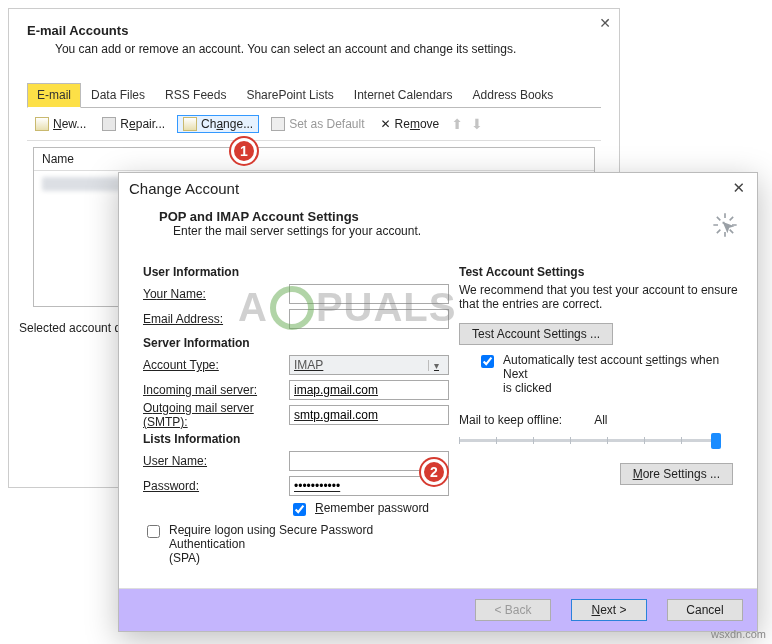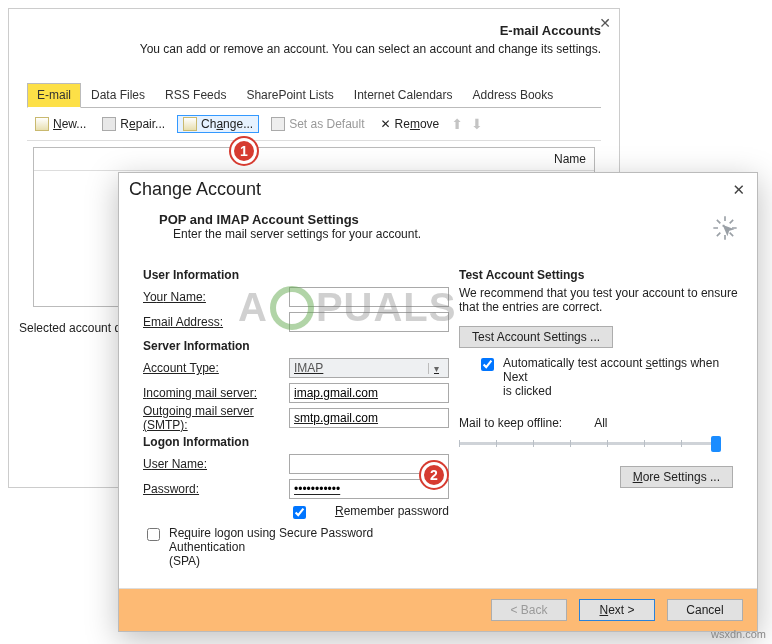--- a/index.html
+++ b/index.html
@@ -1,21 +1,21 @@
 <!DOCTYPE html>
 <html><head>
 <meta charset="utf-8">
 <style>
 * { box-sizing: border-box; font-family: "Segoe UI", Tahoma, sans-serif; }
 body { margin: 0; background: #fff; width: 772px; height: 644px; position: relative; overflow: hidden; font-size: 12px; color: #222; }
 
 
 .win-back { position: absolute; left: 8px; top: 8px; width: 612px; height: 480px; background: #fff; border: 1px solid #ccc; }
 .win-back .close { position: absolute; right: 8px; top: 6px; font-size: 14px; color: #555; cursor: default; }
-.back-pad { padding: 14px 18px 0 18px; text-align: right; }
+.back-pad { padding: 14px 18px 0 18px; }
 .back-h { font-weight: 600; font-size: 13px; }
 .back-sub { padding: 4px 0 18px 28px; }
 
 
 .tabs { display: flex; border-bottom: 1px solid #bbb; margin-top: 8px; }
 .tab { padding: 4px 9px 5px 9px; font-size: 12px; color: #333; border: 1px solid transparent; border-bottom: none; position: relative; top: 1px; cursor: default; }
 .tab.active { background: #fde047; border-color: #bbb; border-bottom: 1px solid #fff; }
 
 
 .toolbar { display: flex; align-items: center; gap: 8px; padding: 7px 4px 7px 4px; border-bottom: 1px solid #ddd; }
@@ -27,21 +27,21 @@
 
 .list { border: 1px solid #bbb; margin: 6px 6px; height: 160px; background: #fff; }
 .list-head { background: #fff; padding: 4px 8px; border-bottom: 1px solid #ddd; font-size: 12px; }
 .list-row { padding: 6px 8px; }
 .list-row .blur { display:inline-block; width: 130px; height: 14px; background: #dcdfe4; filter: blur(2px); border-radius: 2px;}
 .back-status { padding: 8px 10px; }
 
 
 .win-front { position: absolute; left: 118px; top: 172px; width: 640px; height: 460px; background: #fff; border: 1px solid #bbb; box-shadow: 0 8px 30px rgba(0,0,0,.25); }
 .titlebar { display:flex; align-items:center; justify-content: space-between; padding: 6px 8px 4px 10px; }
-.titlebar .t { font-size: 18px; }
+.titlebar .t { font-size: 15px; }
 .titlebar .x { font-size: 15px; color: #444; padding: 0 4px; cursor: default;}
 .head-strip { padding: 8px 20px 10px 40px; position: relative; background: #fff; border-bottom: 1px solid #fff;}
 .head-strip .h1 { font-weight: 600; font-size: 13px; }
 .head-strip .h2 { font-size: 12px; padding-left: 14px; }
 .cursor-deco { position:absolute; right: 18px; top: 10px; color:#888;}
 .cursor-deco svg { width: 28px; height: 28px; }
 
 .body { display:flex; padding: 10px 18px 0 24px; }
 .col { flex: 1; }
 .col.left { max-width: 320px; padding-right: 10px; }
@@ -49,36 +49,36 @@
 .row { display:flex; align-items:center; margin: 3px 0; height: 22px; text-decoration: underline; }
 .lbl { width: 146px; }
 .lbl u { text-decoration: underline; }
 input[type=text], input[type=password], .combo {
   height: 20px; border: 1px solid #a9a9a9; font-size: 12px; padding: 1px 4px; background:#fff;
 }
 input[type=text], input[type=password] { width: 160px; }
 .combo { width: 160px; display:flex; align-items:center; justify-content:space-between; background:#eef0f2; color:#555;}
 .combo .dd { width:16px; text-align:center; border-left:1px solid #bcbcbc; color:#666; font-size:10px;}
 
-.chk { display:flex; align-items:flex-start; gap:6px; margin: 4px 0; font-size:12px;justify-content:space-between;}
+.chk { display:flex; align-items:flex-start; gap:6px; margin: 4px 0; font-size:12px;}
 .chk input { margin-top: 2px; }
 
 .btn { background: #e1e1e1; border: 1px solid #adadad; padding: 3px 12px; font-size: 12px; cursor: default; display:inline-block;}
 .btn.primary { border: 1px solid #2a82da; }
 .btn.disabled { color:#9a9a9a; }
 
 .slider-wrap { margin-top: 18px; }
 .slider-lbl { display:flex; gap: 32px; margin-bottom: 4px; align-items: flex-end;}
 .slider { position:relative; width: 260px; height: 18px; }
 .slider .track { position:absolute; top:8px; left:0; right:0; height:3px; background:#cfd3d8; border-radius:2px;}
 .slider .ticks { position:absolute; top:6px; left:0; right:0; display:flex; justify-content:space-between;}
 .slider .ticks span{ width:1px; height:7px; background:#b9bfc6;}
 .slider .thumb { position:absolute; right:-2px; top:2px; width:10px; height:16px; background:#1a8cff; border-radius:2px;}
 
-.footer { position:absolute; left:0; right:0; bottom:0; background:#fdba74; border-top:1px solid #ddd; padding: 10px 14px; display:flex; justify-content:flex-end; gap:12px;}
+.footer { position:absolute; left:0; right:0; bottom:0; background:#c4b5fd; border-top:1px solid #ddd; padding: 10px 14px; display:flex; justify-content:flex-end; gap:20px;}
 .footer .btn { min-width: 76px; text-align:center;}
 
 
 .badge { position:absolute; width:26px; height:26px; border-radius:50%; background:#d63b30; border:3px solid #fff; box-shadow:0 0 0 2px #d63b30; color:#fff; font-weight:700; font-size:14px; display:flex; align-items:center; justify-content:center; z-index: 50;}
 .badge.b1 { left: 231px; top: 138px; } 
 .mores-wrap { position: relative; display:flex; justify-content:flex-end; margin-top: 14px; padding-right: 6px;}
 .mores-wrap .badge2 { position:absolute; left:-38px; top:-4px; width:26px; height:26px; border-radius:50%; background:#d63b30; border:3px solid #fff; box-shadow:0 0 0 2px #d63b30; color:#fff; font-weight:700; font-size:14px; display:flex; align-items:center; justify-content:center;}
 
 
 .wm { position:absolute; left: 238px; top: 285px; font-size: 40px; font-weight:700; letter-spacing:1px; color: rgba(120,120,120,0.35); z-index: 60; pointer-events:none; display:flex; align-items:center;}
@@ -184,21 +184,21 @@
       </div>
       <div class="row">
           <span class="lbl"><u>I</u>ncoming mail server:</span>
           <input type="text" value="imap.gmail.com" style="">
         </div>
       <div class="row">
           <span class="lbl"><u>O</u>utgoing mail server (SMTP):</span>
           <input type="text" value="smtp.gmail.com" style="">
         </div>
 
-      <div class="sec-h">Logon Information</div>
+      <div class="sec-h">Lists Information</div>
       <div class="row">
           <span class="lbl"><u>U</u>ser Name:</span>
           <input type="text" style="">
         </div>
       <div class="row">
           <span class="lbl"><u>P</u>assword:</span>
           <input type="password" value="***********" style="">
         </div>
 
       <div class="chk" style="margin-left:146px;">

